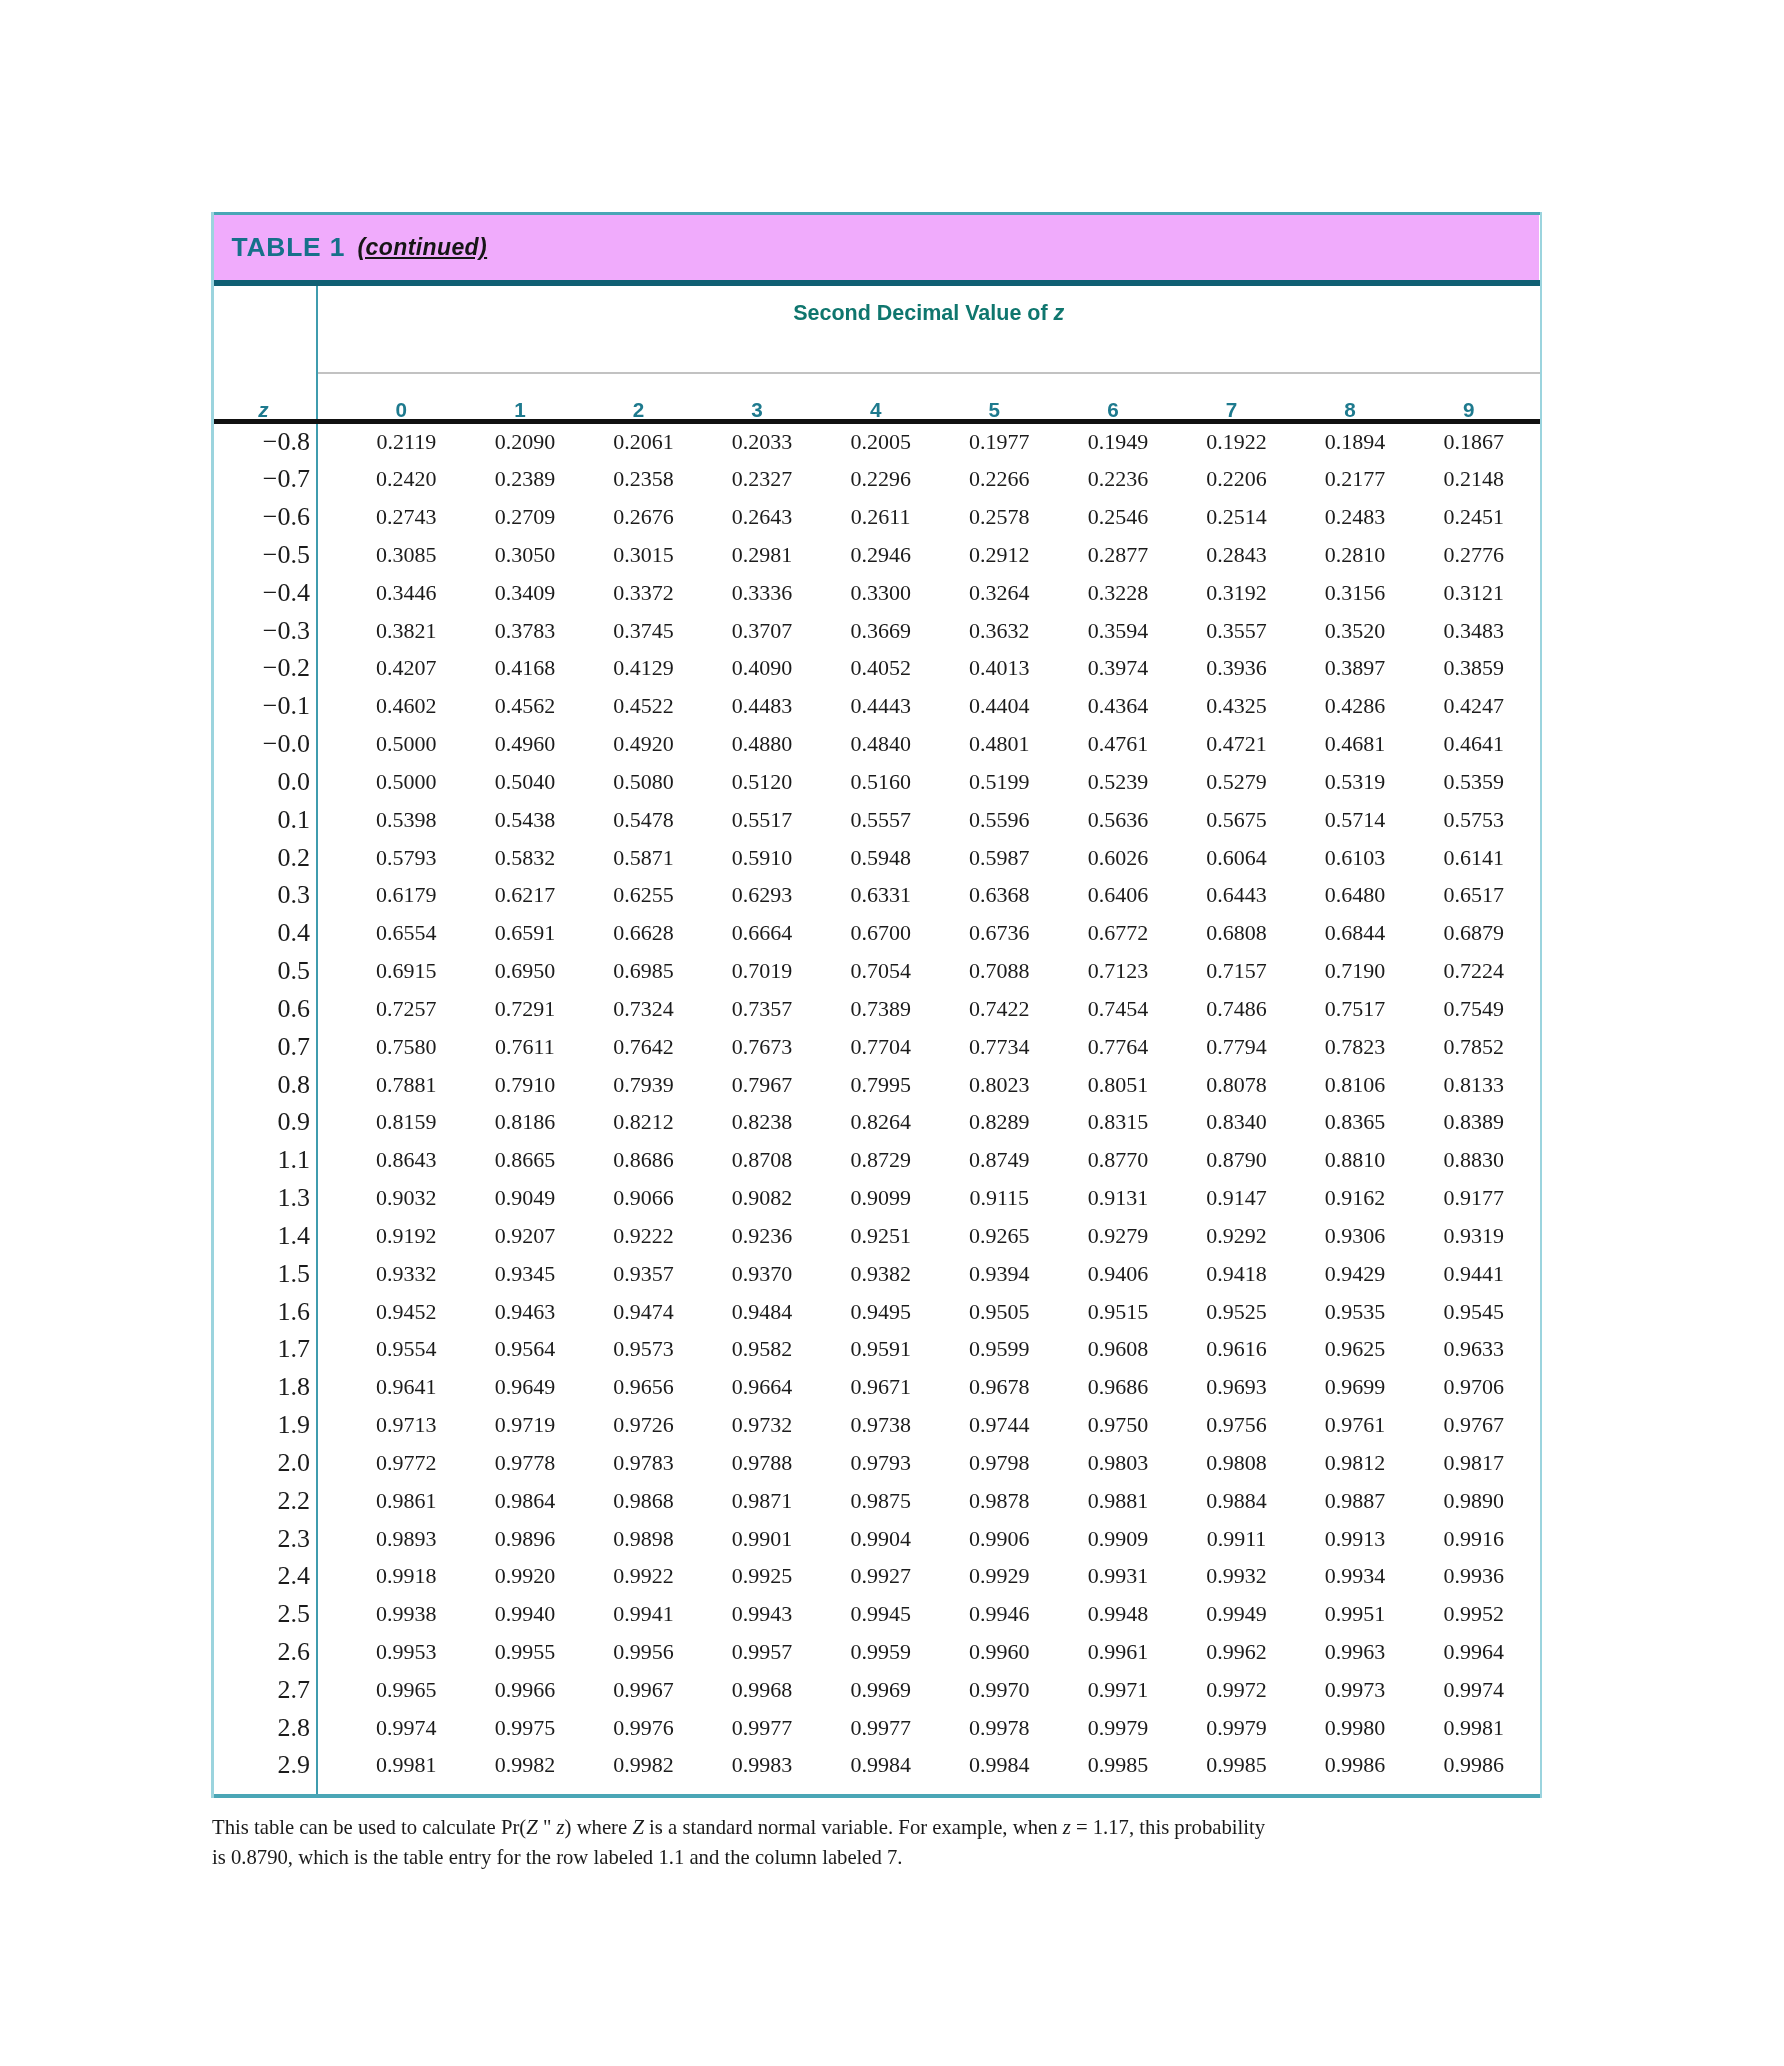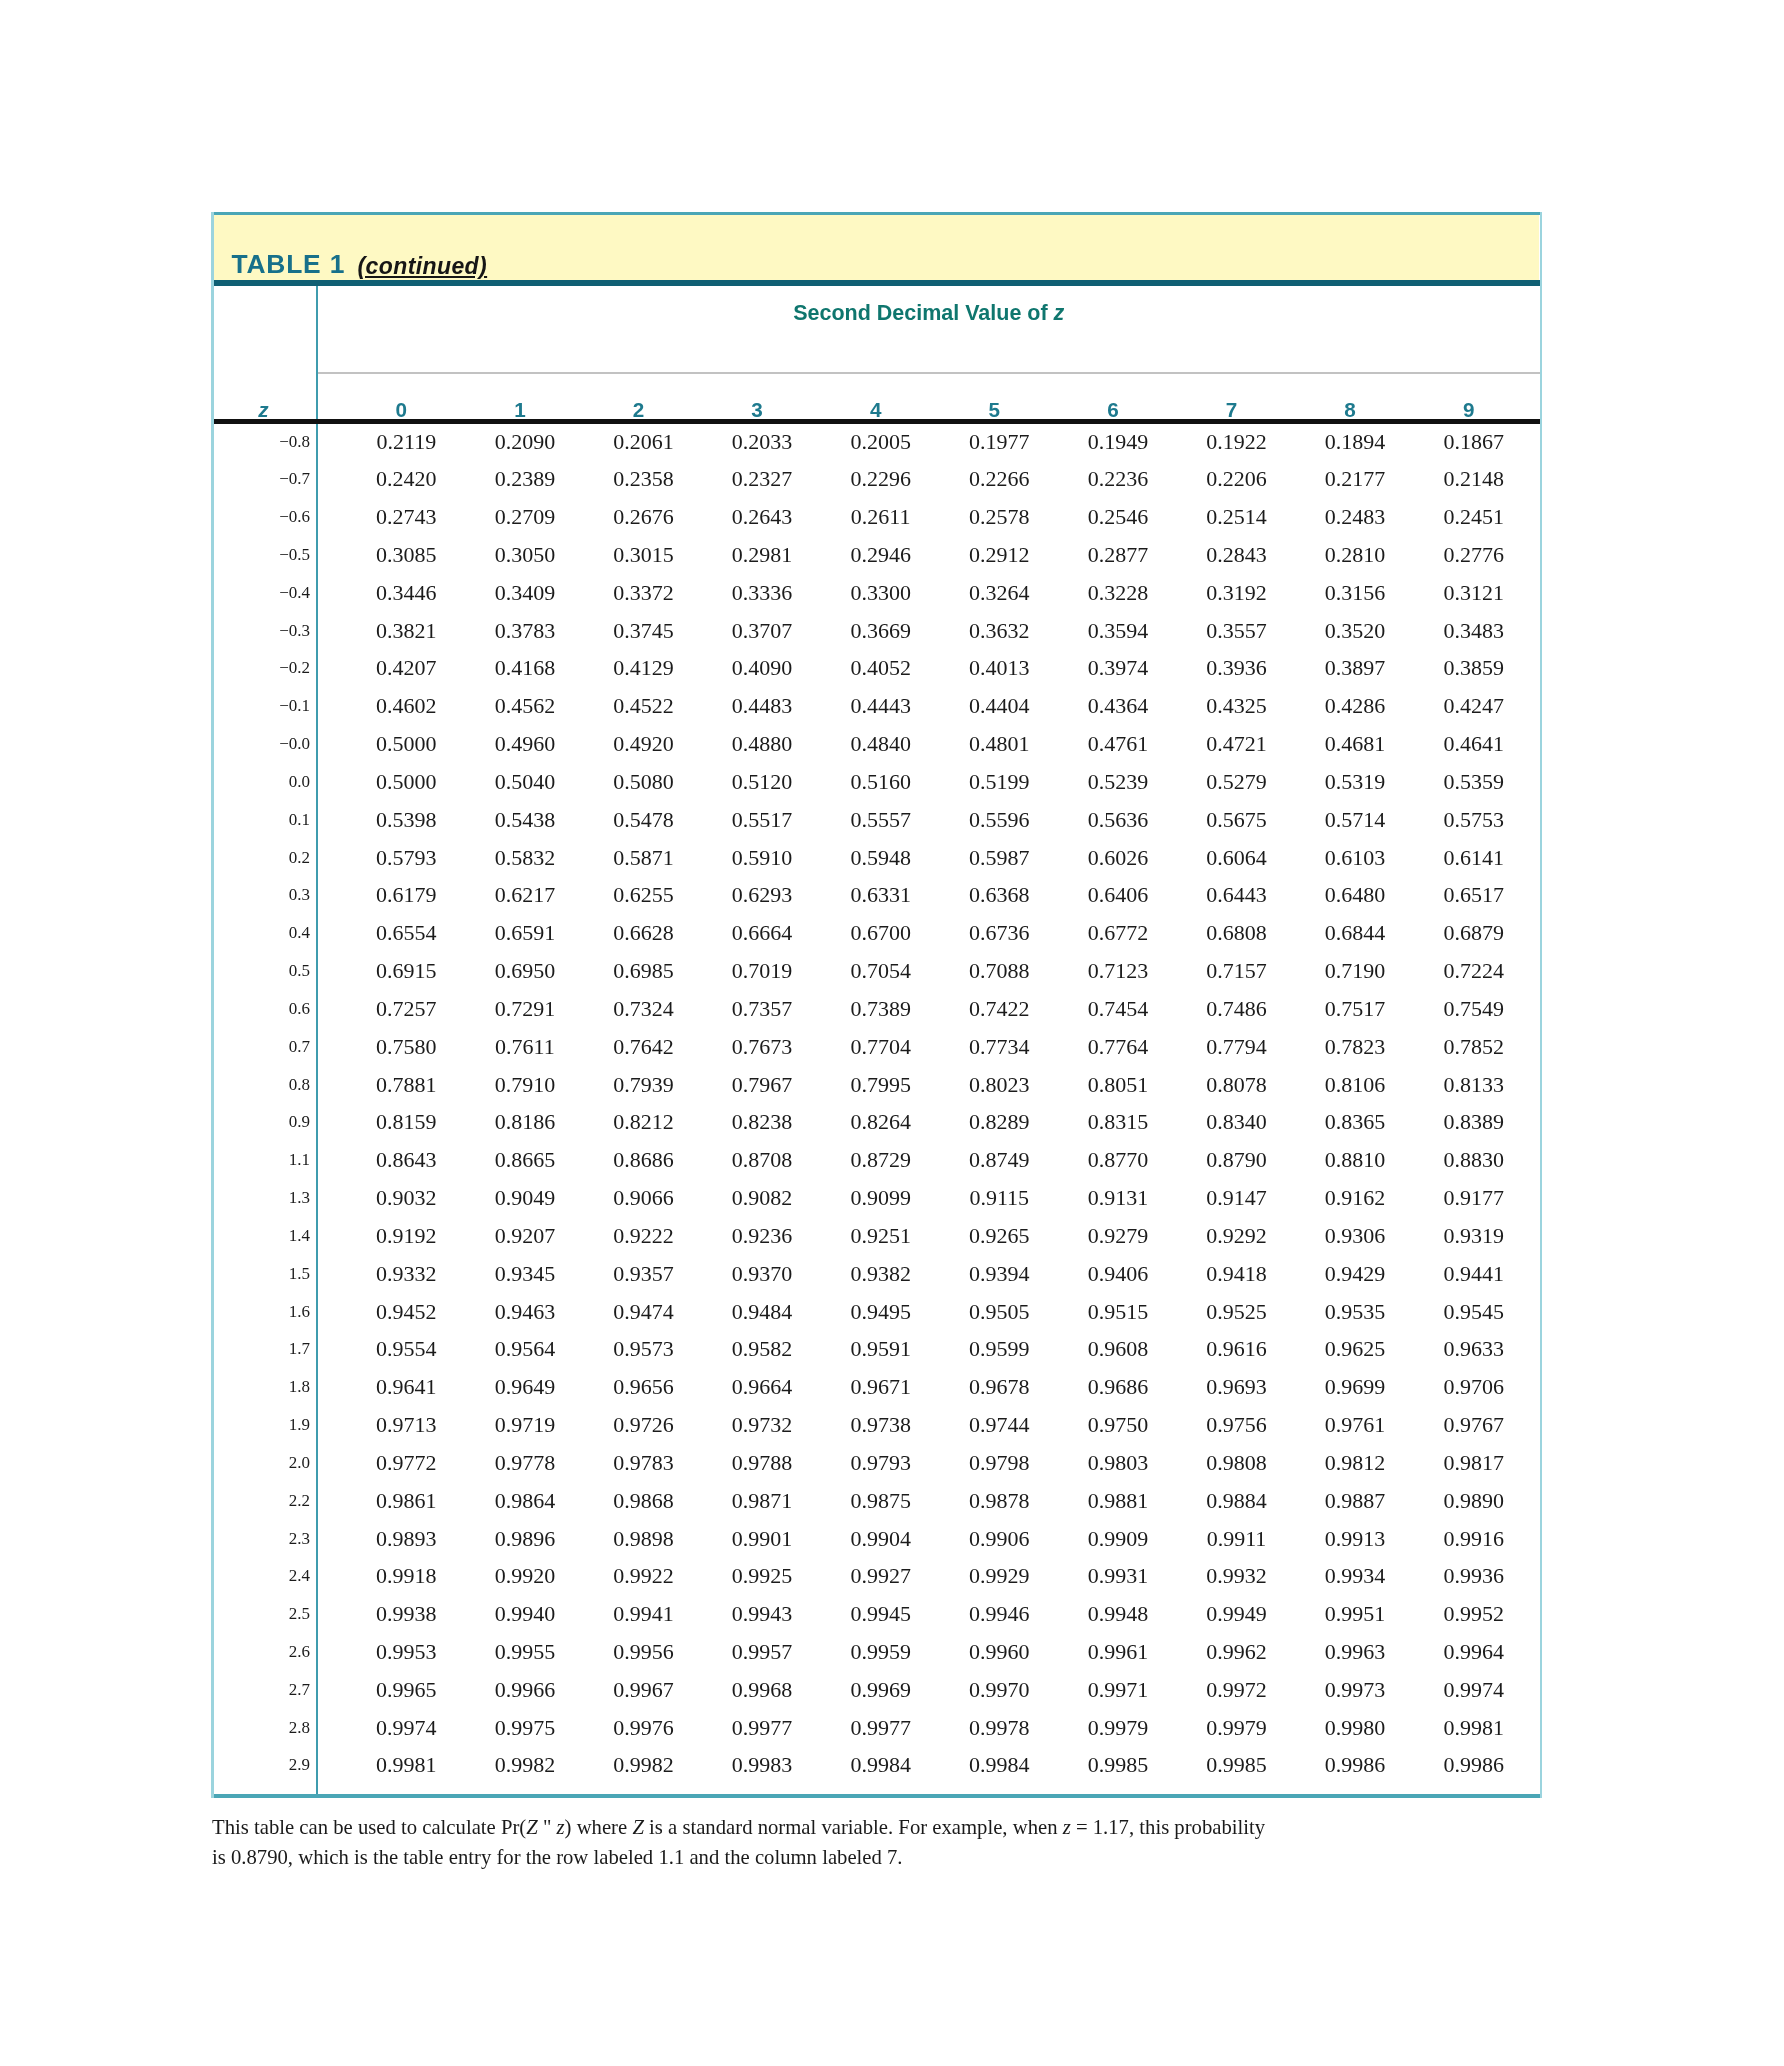--- a/index.html
+++ b/index.html
@@ -7,21 +7,21 @@
     position:relative; width:1784px; height:2309px; background:#ffffff;
     font-family:"Liberation Serif", serif; color:#1b1b1b; overflow:hidden;
   }
   .table-box { position:absolute; left:211px; top:212px; width:1331px; height:1586px; }
   .b-top    { position:absolute; top:0; left:0; right:0; height:3.3px; background:#4aa6b6; }
   .b-bottom { position:absolute; bottom:0; left:0; right:0; height:4.1px; background:#4aa6b6; }
   .b-left   { position:absolute; top:0; bottom:0; left:0; width:2.5px; background:#9bd4de; }
   .b-right  { position:absolute; top:0; bottom:0; right:0; width:2.5px; background:#9bd4de; }
   .title-band {
     position:absolute; top:3.3px; left:2.5px; right:3px; height:65px;
-    background:#fef9c3; display:flex; align-items:flex-end; padding-left:18px; box-sizing:border-box;
+    background:#f0abfc; display:flex; align-items:center; padding-left:18px; box-sizing:border-box;
   }
   .table-title {
     font-family:"Liberation Sans", sans-serif; font-weight:bold;
     font-size:26.4px; color:#17708a; letter-spacing:0.8px;
   }
   .table-title-note {
     font-family:"Liberation Sans", sans-serif; font-style:italic; font-weight:bold;
     font-size:23px; color:#161616; margin-left:12.4px; letter-spacing:0.4px;text-decoration:underline;
   }
   .rule-dark  { position:absolute; top:68px; left:0; right:0; height:5.8px; background:#0f5f73; }
@@ -46,21 +46,21 @@
     font-size:20.7px; color:#1e7a8e;
   }
   .rule-black { position:absolute; top:207px; left:0; right:0; height:4.5px; background:#111111; }
   .rows {
     position:absolute; top:216px; bottom:18.6px; left:0; right:2.5px;
     display:flex; flex-direction:column; justify-content:space-between;
   }
   .row { display:flex; align-items:center; height:27px; }
   .zcell {
     width:110px; box-sizing:border-box; text-align:right; padding-right:11px;
-    font-size:17px; color:#1b1b1b;
+    font-size:26px; color:#1b1b1b;
   }
   .cells { margin-left:26px; width:1186px; display:grid; grid-template-columns:repeat(10, 1fr); }
   .cell { text-align:center; font-size:22px; color:#1b1b1b; }
   .footnote {
     position:absolute; left:212px; top:1812px; width:1504px;
     font-size:20.7px; line-height:30px; color:#1a1a1a; white-space:nowrap;
   }
   .footnote .it { font-style:italic; }
   .page-number {
     position:absolute; left:0; right:0; top:2060px; text-align:center;

